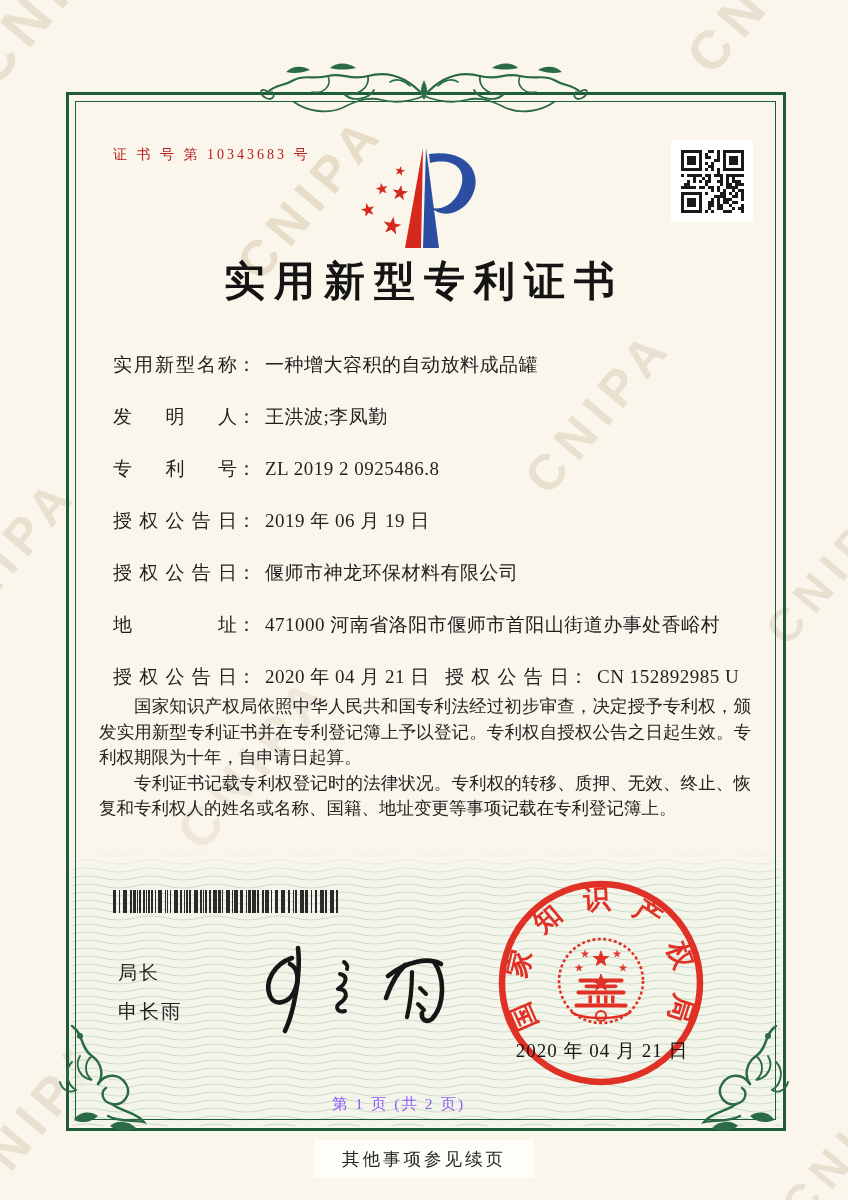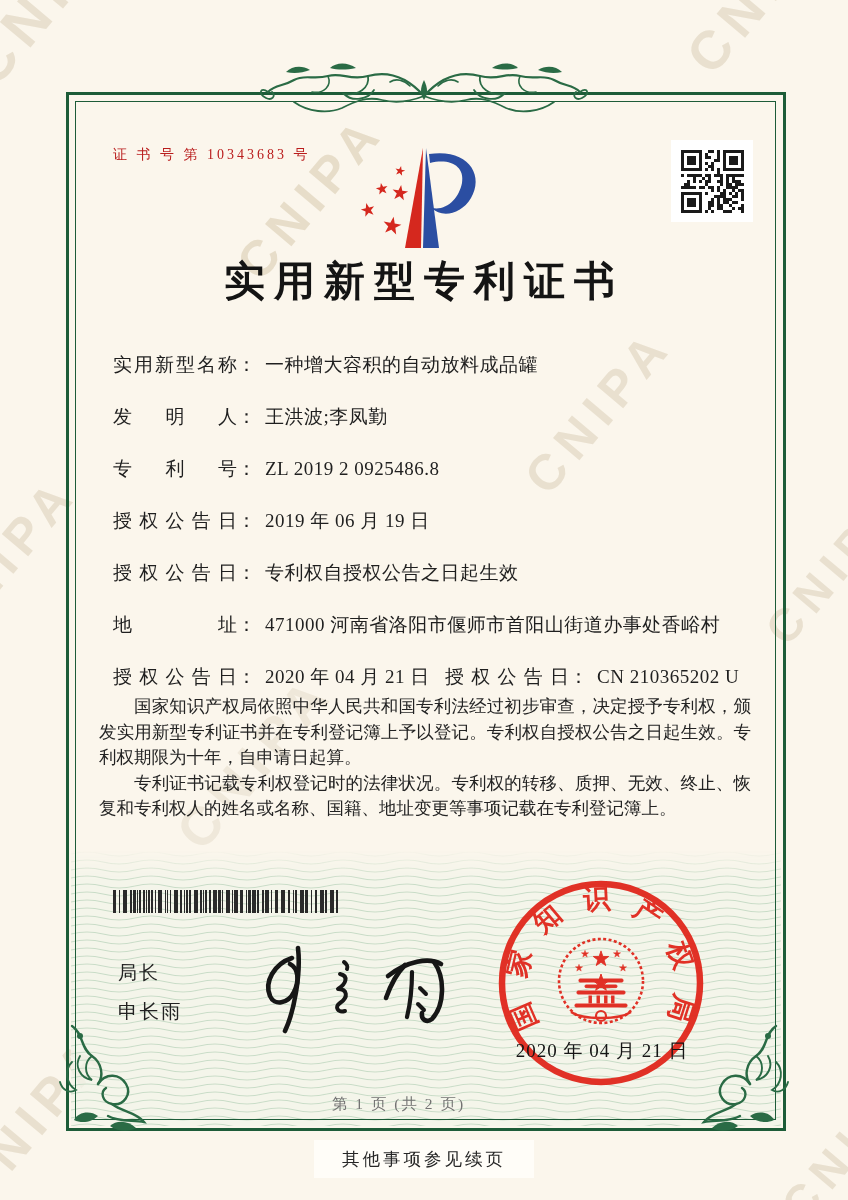--- a/index.html
+++ b/index.html
@@ -36,21 +36,21 @@
   .body-text p{margin:0;text-indent:2em;}
   
   .barcode{position:absolute;left:113px;top:890px;z-index:3;}
   .sig-title{position:absolute;left:118px;top:960px;font-size:19px;letter-spacing:2px;z-index:3;}
   .sig-name{position:absolute;left:118px;top:998px;font-size:19.5px;letter-spacing:2px;z-index:3;text-align:right;}
   .signature{position:absolute;left:228px;top:912px;z-index:3;}
   .seal{position:absolute;left:492px;top:874px;z-index:4;}
   .seal-date{position:absolute;left:504px;top:1038px;width:196px;text-align:center;font-size:19px;
              letter-spacing:1px;color:#151515;z-index:5;}
   .page-info{position:absolute;left:0;width:797px;top:1094px;text-align:center;font-size:15.5px;
-             letter-spacing:2px;color:#737373;z-index:3;}
+             letter-spacing:2px;color:#8b5cf6;z-index:3;}
   .footer-note{position:absolute;left:0;width:848px;top:1140px;text-align:center;z-index:3;}
   .footer-note span{display:inline-block;background:#fffdf8;padding:7px 28px;font-size:17.5px;
              letter-spacing:3px;color:#262626;}
 </style>
 </head>
 <body>
 
 <div class="page">
 
   <div class="wm" style="left:-60px;top:-42px;font-size:58px;">CNIPA</div>
@@ -284,29 +284,29 @@
     <div class="frow">
       <span class="flabel">发明人</span><span class="fcolon">：</span><span class="fvalue">王洪波;李凤勤</span>
     </div>
     <div class="frow">
       <span class="flabel">专利号</span><span class="fcolon">：</span><span class="fvalue">ZL 2019 2 0925486.8</span>
     </div>
     <div class="frow">
       <span class="flabel">授权公告日</span><span class="fcolon">：</span><span class="fvalue">2019 年 06 月 19 日</span>
     </div>
     <div class="frow">
-      <span class="flabel">授权公告日</span><span class="fcolon">：</span><span class="fvalue">专利权自授权公告之日起生效</span>
+      <span class="flabel">授权公告日</span><span class="fcolon">：</span><span class="fvalue">偃师市神龙环保材料有限公司</span>
     </div>
     <div class="frow">
       <span class="flabel">地址</span><span class="fcolon">：</span><span class="fvalue">471000  河南省洛阳市偃师市首阳山街道办事处香峪村</span>
     </div>
     <div class="frow">
       <span class="flabel">授权公告日</span><span class="fcolon">：</span><span class="fvalue">2020 年 04 月 21 日</span>
       <span class="pair2">
-        <span class="flabel">授权公告日</span><span class="fcolon">：</span><span class="fvalue">CN 210365202 U</span>
+        <span class="flabel">授权公告日</span><span class="fcolon">：</span><span class="fvalue">CN 152892985 U</span>
       </span>
     </div>
   </div>
 
   <div class="body-text">
     <p>国家知识产权局依照中华人民共和国专利法经过初步审查，决定授予专利权，颁发实用新型专利证书并在专利登记簿上予以登记。专利权自授权公告之日起生效。专利权期限为十年，自申请日起算。</p>
     <p>专利证书记载专利权登记时的法律状况。专利权的转移、质押、无效、终止、恢复和专利权人的姓名或名称、国籍、地址变更等事项记载在专利登记簿上。</p>
   </div>
 
   <svg class="barcode" width="228" height="23">

